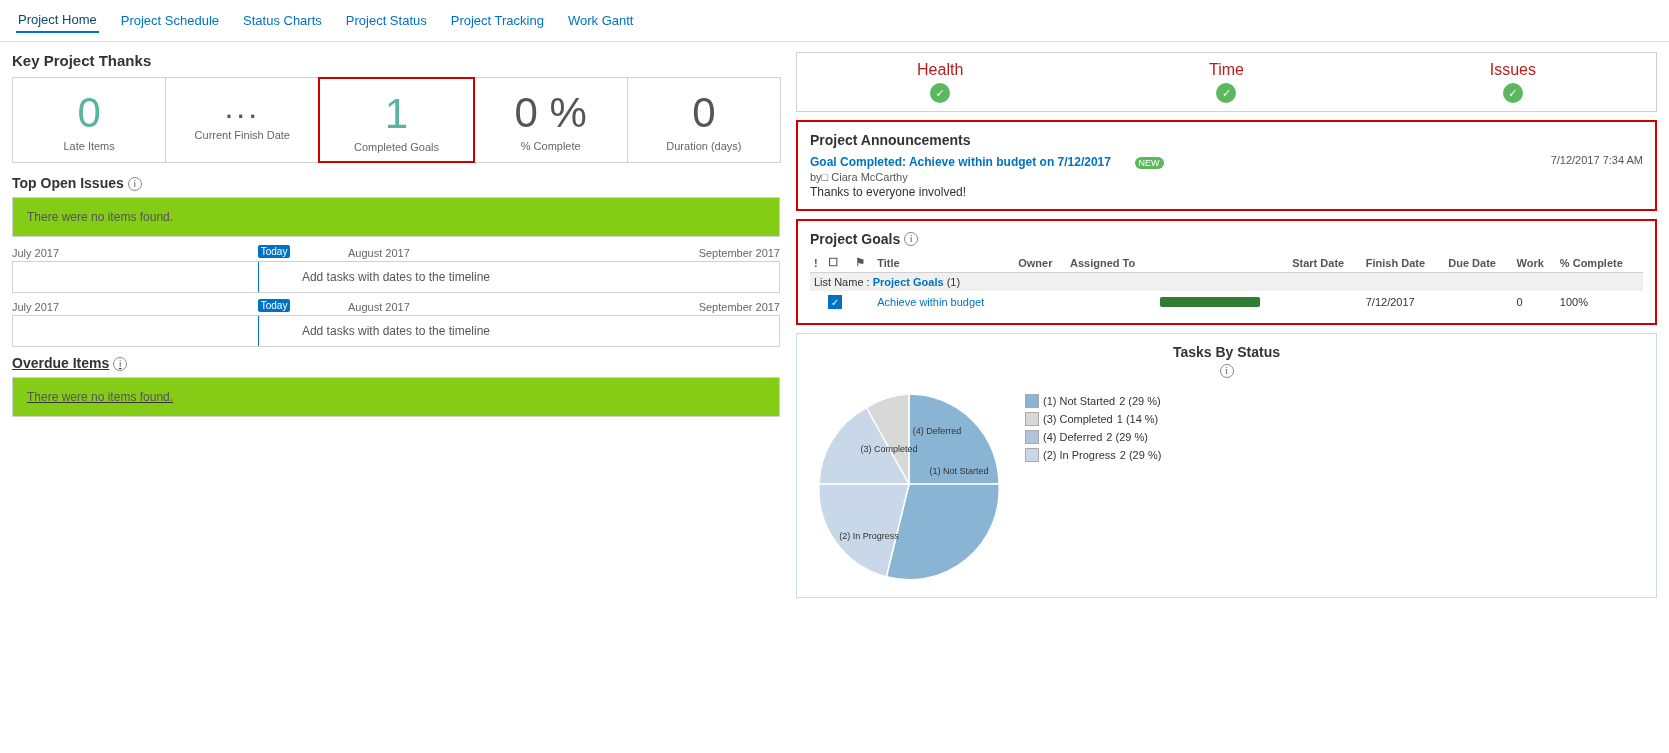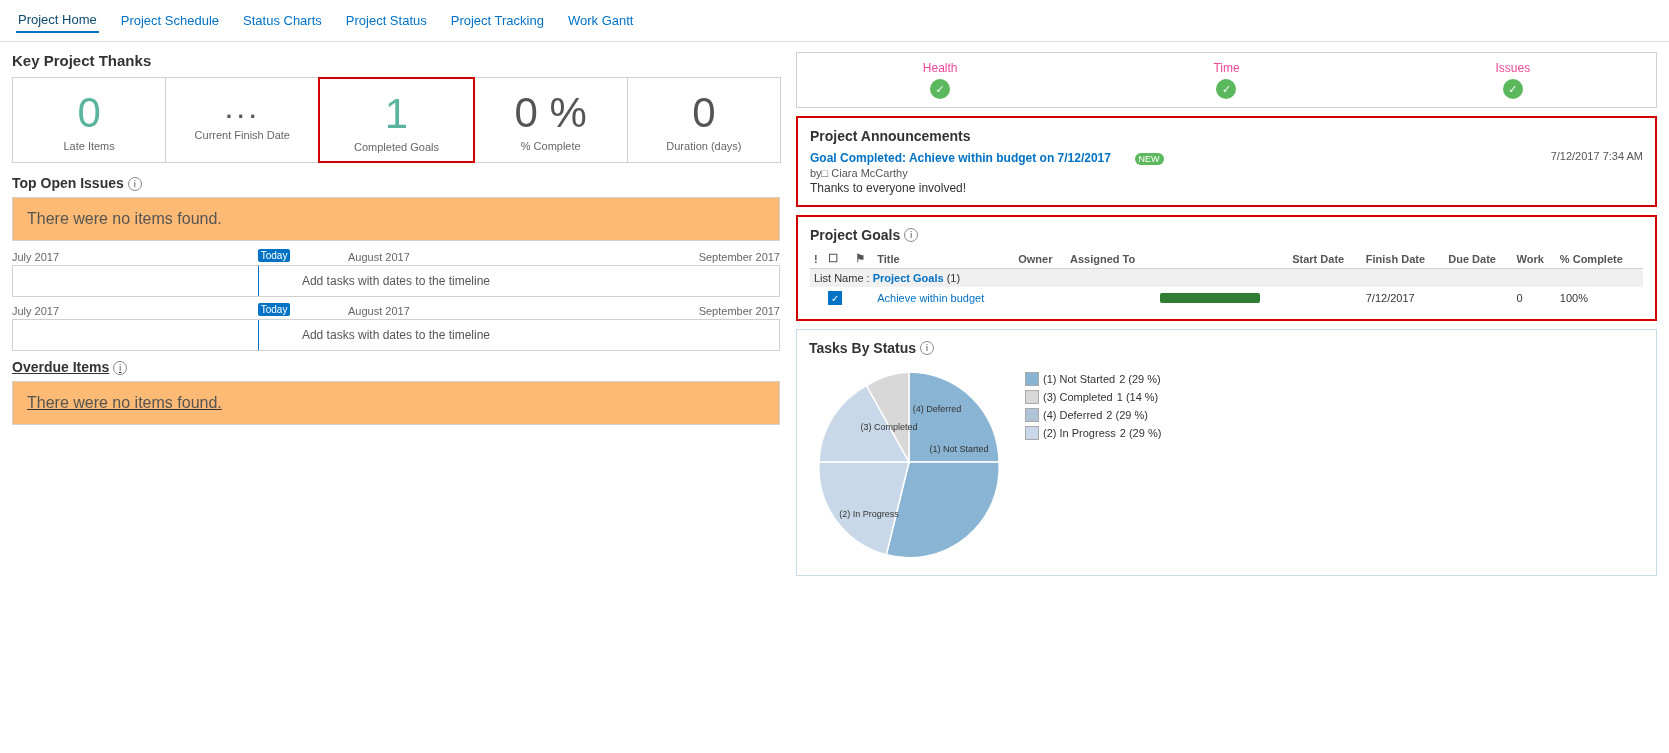--- a/index.html
+++ b/index.html
@@ -92,22 +92,22 @@
       border: 1px solid #d0d0d0;
       padding: 8px 0;
       margin-bottom: 8px;
       background: #fff;
     }
     .status-item {
       flex: 1;
       text-align: center;
     }
     .status-item .status-label {
-      font-size: 12px;
-      color: #ec4899;
+      font-size: 16px;
+      color: #b91c1c;
       margin-bottom: 4px;
     }
     .check-icon {
       width: 20px;
       height: 20px;
       border-radius: 50%;
       background: #5cb85c;
       display: inline-flex;
       align-items: center;
       justify-content: center;
@@ -137,22 +137,22 @@
       align-items: center;
       justify-content: center;
       font-size: 9px;
       color: #888;
       cursor: pointer;
     }
     .no-items-box {
       border: 1px solid #d0d0d0;
       padding: 12px 14px;
       color: #555;
-      font-size: 16px;
-      background: #fdba74;
+      font-size: 12px;
+      background: #84cc16;
     }
 
     
     .timeline-container {
       margin-bottom: 8px;
     }
     .timeline-header {
       display: flex;
       justify-content: space-between;
       font-size: 11px;
@@ -308,20 +308,21 @@
       background: #fff;
     }
     .tasks-title {
       font-size: 14px;
       font-weight: 600;
       color: #333;
       margin-bottom: 6px;
       display: flex;
       align-items: center;
       gap: 4px;
+      flex-direction: column;
     }
 
     
     .pie-container {
       display: flex;
       align-items: flex-start;
       gap: 16px;
     }
     .pie-chart-area {
       flex: 0 0 200px;

